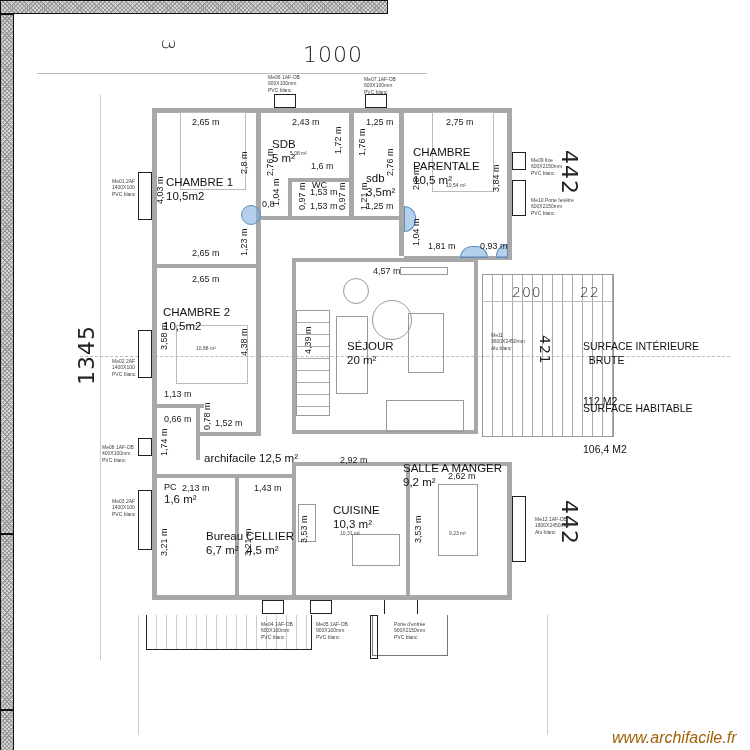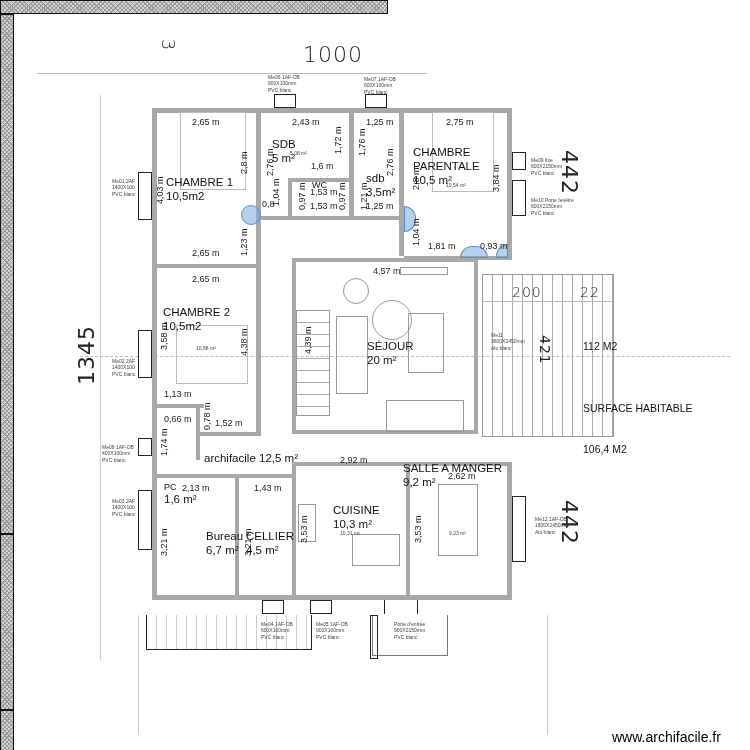--- a/index.html
+++ b/index.html
@@ -16,21 +16,21 @@
   .dimv { position:absolute; font-size:9px; color:#222; white-space:nowrap; transform:rotate(-90deg); transform-origin:left top; line-height:1; }
   .room { position:absolute; font-size:11.5px; color:#111; line-height:1.2; white-space:nowrap; }
   .note { position:absolute; font-size:5px; color:#444; line-height:1.25; white-space:nowrap; }
   .big { position:absolute; font-family:"DejaVu Sans", sans-serif; font-weight:100; color:#222; font-size:22px; letter-spacing:1px; line-height:1; }
   .bigv { position:absolute; font-family:"DejaVu Sans", sans-serif; color:#222; font-size:22px; letter-spacing:1px; transform:rotate(-90deg); transform-origin:left top; line-height:1; }
   .bigv90 { position:absolute; font-family:"DejaVu Sans", sans-serif; color:#222; font-size:22px; letter-spacing:1px; transform:rotate(90deg); transform-origin:left top; line-height:1; }
   .summary { position:absolute; font-size:10.5px; color:#111; line-height:1.3; white-space:pre; }
   .win { position:absolute; background:#fff; border:1px solid #222; box-sizing:border-box; }
   .door { position:absolute; background:rgba(120,170,220,0.55); border:1px solid #5b8fc4; box-sizing:border-box; }
   .small-area { position:absolute; font-size:5px; color:#444; white-space:nowrap; }
-  .watermark { position:absolute; font-size:14px; color:#000000; }
+  .watermark { position:absolute; font-size:16px; color:#a16207;font-style:italic; }
 </style>
 </head>
 <body>
 
 <div class="abs" style="left:37px;top:73px;width:390px;height:1px;background:#bbb;"></div>
 <div class="abs" style="left:100px;top:95px;width:1px;height:565px;background:#ccc;"></div>
 <div class="abs" style="left:80px;top:356px;width:650px;height:0;border-top:1px dashed #bbb;"></div>
 <div class="big" style="left:303px;top:44px;">1000</div>
 <div class="big" style="left:162px;top:36px;font-size:18px;transform:rotate(90deg);">3</div>
 <div class="bigv" style="left:76px;top:385px;">1345</div>
@@ -136,21 +136,21 @@
   <div>CHAMBRE</div>
   <div>PARENTALE</div>
   <div>10,5 m²</div>
 </div>
 <div class="small-area" style="left:446px;top:182px;">10,54 m²</div>
 <div class="room" style="left:163px;top:306px;">
   <div>CHAMBRE 2</div>
   <div>10,5m2</div>
 </div>
 <div class="small-area" style="left:196px;top:345px;">10,88 m²</div>
-<div class="room" style="left:367px;top:340px;">
+<div class="room" style="left:347px;top:340px;">
   <div>SÉJOUR</div>
   <div>20 m²</div>
 </div>
 <div class="room" style="left:164px;top:451px;margin-top:31px;">
   <div style="font-size:9px;">PC</div>
   <div>1,6 m²</div>
 </div>
 <div class="room" style="left:204px;top:452px;">
   <span>archifacile</span>
   <span>12,5 m²</span>
@@ -280,20 +280,22 @@
   <div>900X100mm</div>
   <div>PVC blanc</div>
 </div>
 <div class="note" style="left:394px;top:621px;">
   <div>Porte d'entrée</div>
   <div>900X2150mm</div>
   <div>PVC blanc</div>
 </div>
 
 <div class="summary" style="left:583px;top:313px;">
+  <div>SURFACE INTÉRIEURE
+  BRUTE</div>
   <div>112 M2</div>
 </div>
 <div class="summary" style="left:583px;top:375px;">
   <div>SURFACE HABITABLE</div>
   <div>106,4 M2</div>
 </div>
 
 <div class="watermark" style="left:612px;top:729px;">www.archifacile.fr</div>
 
 </body></html>

